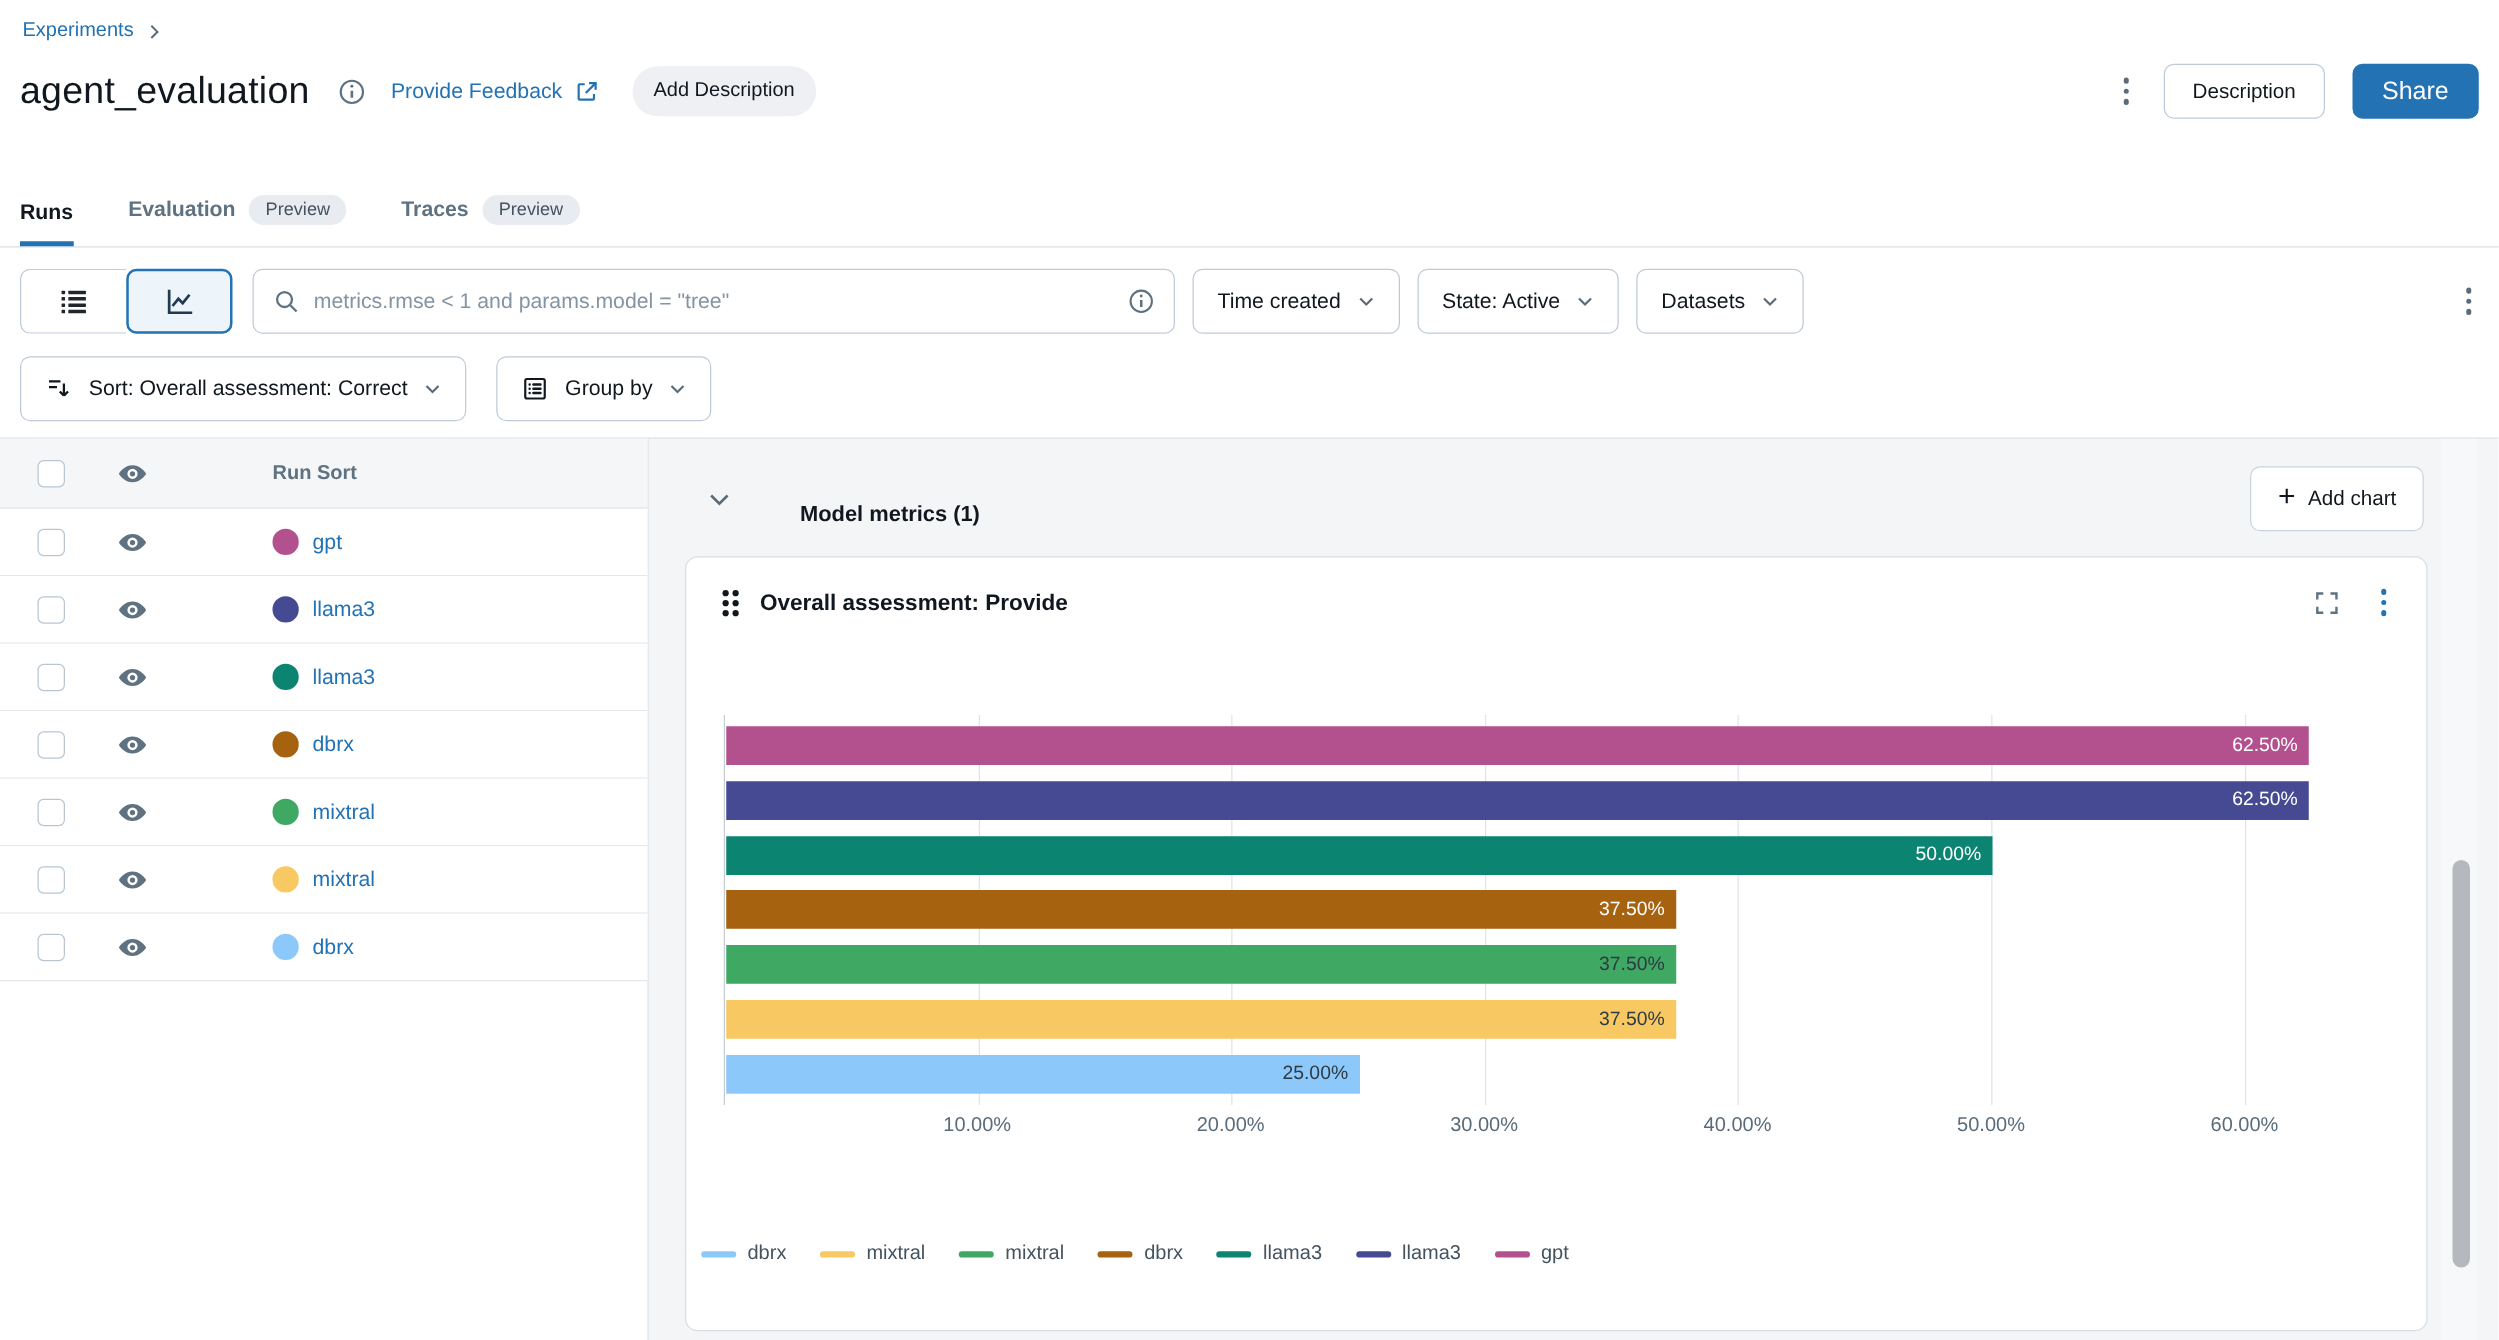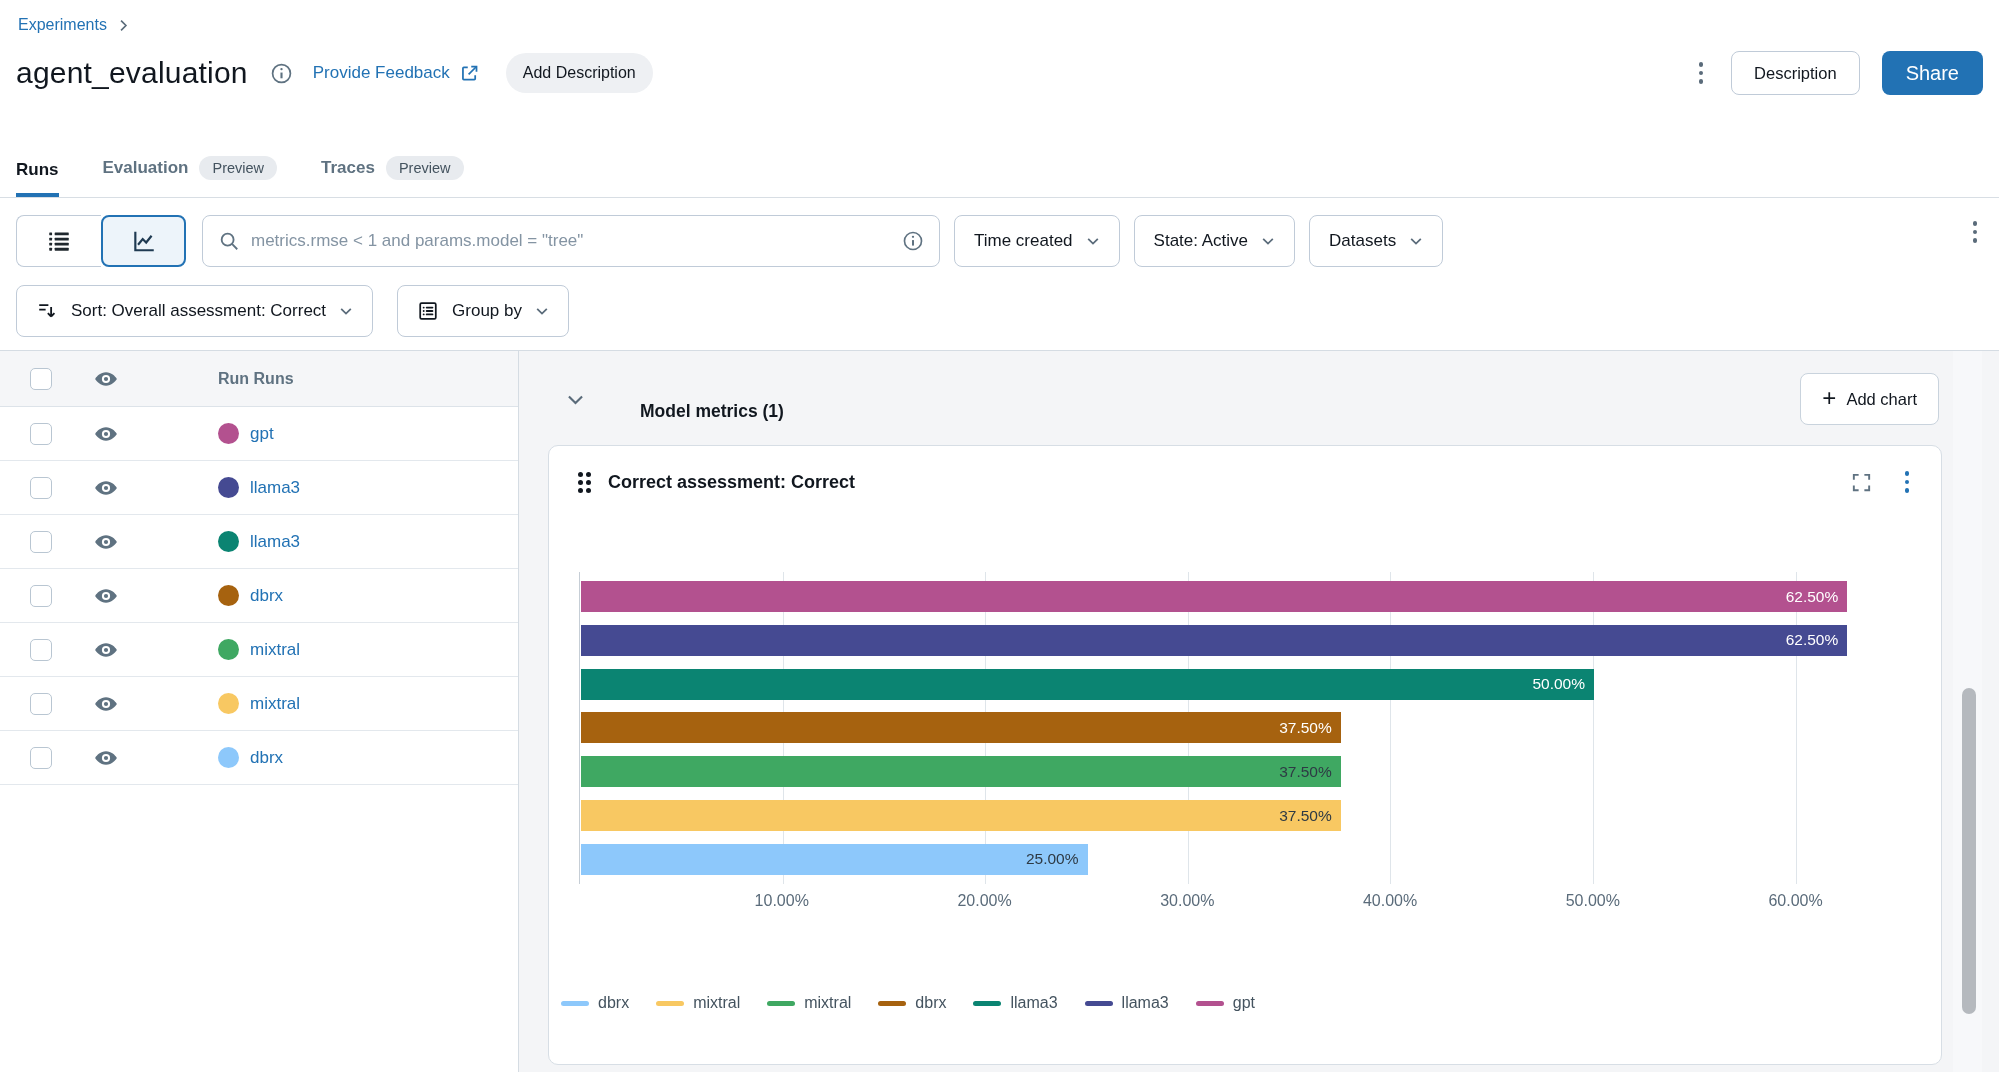--- a/index.html
+++ b/index.html
@@ -24,21 +24,21 @@
   .btn-outline { height:44px; padding:0 22px; background:#fff; border:1px solid #c0cbd8; border-radius:8px; font-size:16.5px; color:#11171f; cursor:pointer; font-family:inherit; }
   .btn-primary { height:44px; padding:0 24px; background:#2272b4; border:none; border-radius:8px; font-size:20px; color:#fff; cursor:pointer; font-family:inherit; }
 
   
   .tabs { position:absolute; left:0; top:146px; right:0; height:52px; border-bottom:1px solid #d8dee4; display:flex; align-items:flex-end; gap:44px; padding-left:16px; }
   .tab { display:flex; align-items:center; gap:11px; padding-bottom:13px; border-bottom:4px solid transparent; font-size:17px; font-weight:700; color:#5f7281; cursor:pointer; }
   .tab.active { color:#11171f; border-bottom-color:#2272b4; }
   .pill { background:#e8ebef; color:#44535f; font-size:14.5px; font-weight:400; padding:4px 13px; border-radius:13px; }
 
   
-  .toolbar1 { position:absolute; left:16px; right:16px; top:215px; height:52px; display:flex; }
+  .toolbar1 { position:absolute; left:16px; right:16px; top:215px; height:52px; display:flex; align-items:center; }
   .toggle-btn { width:85px; height:52px; display:flex; align-items:center; justify-content:center; background:#fff; border:1px solid #c0cbd8; cursor:pointer; }
   .toggle-btn.first { border-radius:8px 0 0 8px; border-right:none; }
   .toggle-btn.selected { border:2px solid #2272b4; border-radius:8px; background:#edf4fa; }
   .search-box { margin-left:16px; width:738px; height:52px; border:1px solid #c0cbd8; border-radius:8px; display:flex; align-items:center; padding:0 15px; gap:11px; background:#fff; }
   .search-box input { flex:1; border:none; outline:none; font-size:17px; font-family:inherit; color:#11171f; background:transparent; }
   .search-box input::placeholder { color:#8494a3; }
   .dd-btn { margin-left:14px; height:52px; padding:0 19px; display:flex; align-items:center; gap:13px; background:#fff; border:1px solid #c0cbd8; border-radius:8px; font-size:17px; color:#11171f; cursor:pointer; font-family:inherit; }
   .toolbar1 .kebab { margin-left:auto; }
 
   .toolbar2 { position:absolute; left:16px; top:285px; height:52px; display:flex; align-items:center; gap:24px; }
@@ -230,21 +230,21 @@
     <aside class="runs-panel">
       <div class="runs-header">
         <div class="cell-check" role="checkbox" aria-checked="false"></div>
         <span class="cell-eye">
           <svg width="24" height="24" viewBox="0 0 24 24">
               <path d="M12 5.2C6.6 5.2 2.7 9.4 1.4 11.4c-.25.38-.25.82 0 1.2C2.7 14.6 6.6 18.8 12 18.8s9.3-4.2 10.6-6.2c.25-.38.25-.82 0-1.2C21.3 9.4 17.4 5.2 12 5.2z" fill="#5f7281"></path>
               <circle cx="12" cy="12" r="4.1" fill="#fff"></circle>
               <circle cx="12" cy="12" r="2.1" fill="#5f7281"></circle>
             </svg>
         </span>
-        <span class="col-runname">Run Runs</span>
+        <span class="col-runname">Run Sort</span>
       </div>
       <div id="runs-tbody">
           <div class="run-row">
             <div class="cell-check"></div>
             <span class="cell-eye">
               <svg width="24" height="24" viewBox="0 0 24 24">
                 <path d="M12 5.2C6.6 5.2 2.7 9.4 1.4 11.4c-.25.38-.25.82 0 1.2C2.7 14.6 6.6 18.8 12 18.8s9.3-4.2 10.6-6.2c.25-.38.25-.82 0-1.2C21.3 9.4 17.4 5.2 12 5.2z" fill="#5f7281"></path>
                 <circle cx="12" cy="12" r="4.1" fill="#fff"></circle>
                 <circle cx="12" cy="12" r="2.1" fill="#5f7281"></circle>
               </svg>
@@ -344,21 +344,21 @@
       <div class="chart-card">
         <div class="card-header">
           <span class="drag-handle">
               <i></i>
               <i></i>
               <i></i>
               <i></i>
               <i></i>
               <i></i>
             </span>
-          <span class="card-title">Correct assessment: Correct</span>
+          <span class="card-title">Overall assessment: Provide</span>
           <span class="card-icons">
             <span>
               <svg width="23" height="23" viewBox="0 0 24 24" fill="none" stroke="#5f7281" stroke-width="2">
                   <path d="M4 9V4h5M15 4h5v5M20 15v5h-5M9 20H4v-5"></path>
                 </svg>
             </span>
             <span class="kebab blue">
                 <i></i>
                 <i></i>
                 <i></i>

